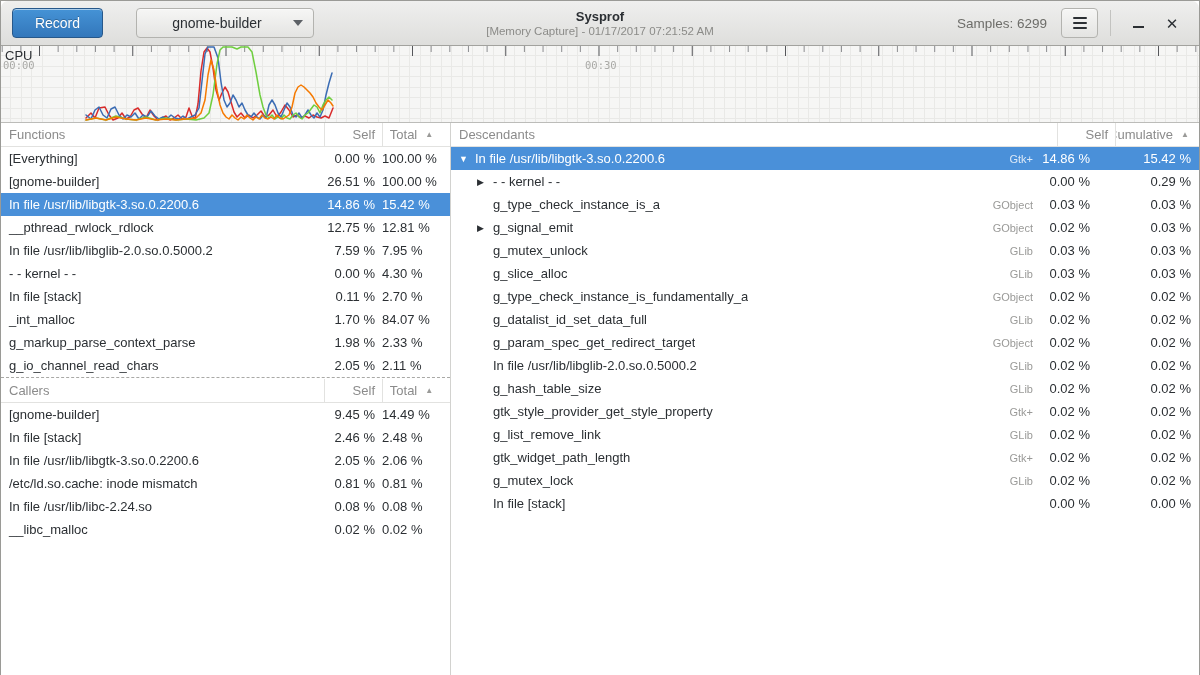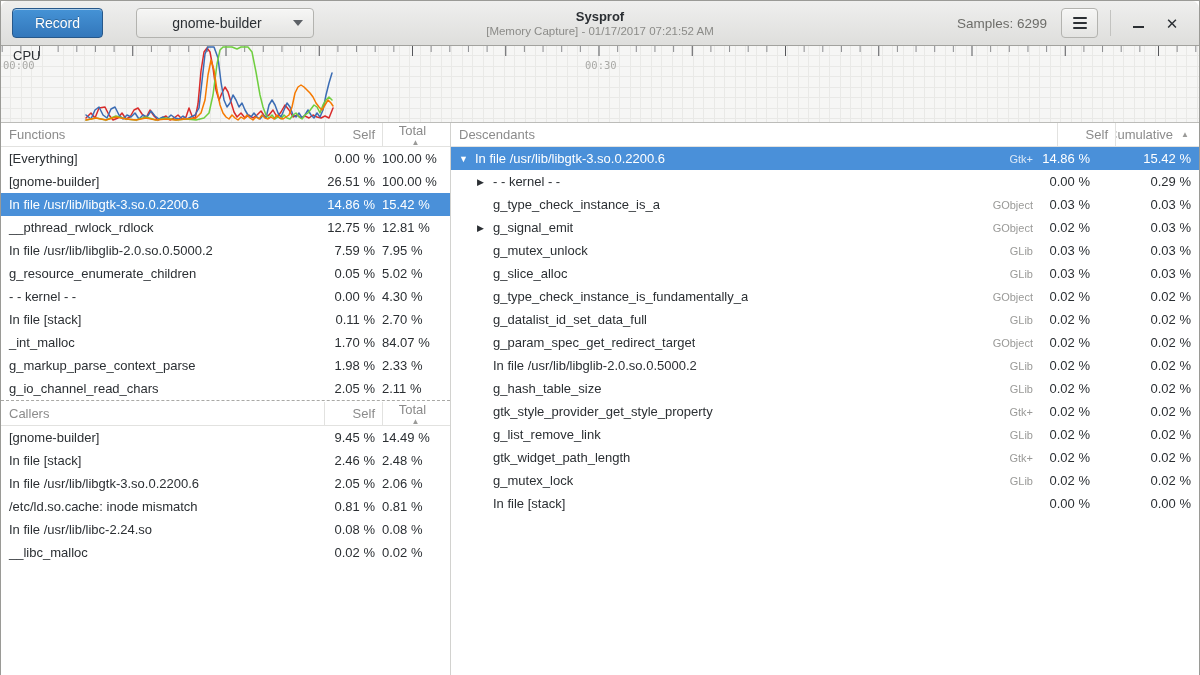--- a/index.html
+++ b/index.html
@@ -62,21 +62,21 @@
   .cpu-area {
     position:relative; height:77px;
     background:
       repeating-linear-gradient(to right, transparent 0 9.5px, #e9e9e7 9.5px 10.5px),
       repeating-linear-gradient(to bottom, transparent 0 9.5px, #e9e9e7 9.5px 10.5px),
       #f6f6f5;
     border-bottom:1px solid #bcbcb9;
   }
   .cpu-area svg { position:absolute; left:0; top:0; }
   .cpu-label {
-    position:absolute; left:12px; top:2px; font-size:13px; color:#2b2f33; z-index:2;
+    position:absolute; left:4px; top:2px; font-size:13px; color:#2b2f33; z-index:2;
   }
   .time-label {
     position:absolute; font-family:"DejaVu Sans Mono","Liberation Mono",monospace;
     font-size:10.5px; color:#a9a9a6; z-index:2;
   }
   .time-start { left:2px; top:13px; }
   .time-mid { left:584px; top:13px; }
 
   
   .main { display:flex; height:552px; }
@@ -85,21 +85,21 @@
 
   .thead {
     display:flex; height:24px; align-items:center;
     background:#ffffff; border-bottom:1px solid #e2e2e0;
     color:#8b8b8b; flex:none;
   }
   .thead .cell { height:24px; display:flex; align-items:center; }
   .cell { white-space:nowrap; overflow:hidden; }
   .c-name { flex:1; padding-left:8px; }
   .c-self { width:58px; justify-content:flex-end; text-align:right; padding-right:7px; border-left:1px solid #e2e2e0; }
-  .c-total { width:68px; justify-content:center; text-align:right; padding-right:8px; border-left:1px solid #e2e2e0;flex-direction:column; }
+  .c-total { width:68px; justify-content:center; text-align:right; padding-right:8px; border-left:1px solid #e2e2e0; }
   .c-self-r { width:58px; justify-content:flex-end; text-align:right; padding-right:7px; border-left:1px solid #e2e2e0; }
   .c-cum { width:84px; justify-content:flex-end; text-align:right; padding-right:8px; border-left:1px solid #e2e2e0; }
   .sort-arrow { font-size:8px; color:#9a9a98; margin-left:8px; margin-right:2px; }
 
   .rows { flex:none; }
   .row { display:flex; height:23px; align-items:center; color:#2b2f33; cursor:default; }
   .row .val { width:58px; text-align:right; padding-right:7px; }
   .row .val2 { width:68px; text-align:left; padding-right:8px; }
   .row .valr { width:58px; text-align:right; padding-right:7px; }
   .row .cum { width:102px; text-align:right; padding-right:8px; }
@@ -256,25 +256,20 @@
           <span class="cell c-name">__pthread_rwlock_rdlock</span>
           <span class="val">12.75 %</span>
           <span class="val2">12.81 %</span>
         </div>
         <div class="row">
           <span class="cell c-name">In file /usr/lib/libglib-2.0.so.0.5000.2</span>
           <span class="val">7.59 %</span>
           <span class="val2">7.95 %</span>
         </div>
         <div class="row">
-          <span class="cell c-name">g_resource_enumerate_children</span>
-          <span class="val">0.05 %</span>
-          <span class="val2">5.02 %</span>
-        </div>
-        <div class="row">
           <span class="cell c-name">- - kernel - -</span>
           <span class="val">0.00 %</span>
           <span class="val2">4.30 %</span>
         </div>
         <div class="row">
           <span class="cell c-name">In file [stack]</span>
           <span class="val">0.11 %</span>
           <span class="val2">2.70 %</span>
         </div>
         <div class="row">

